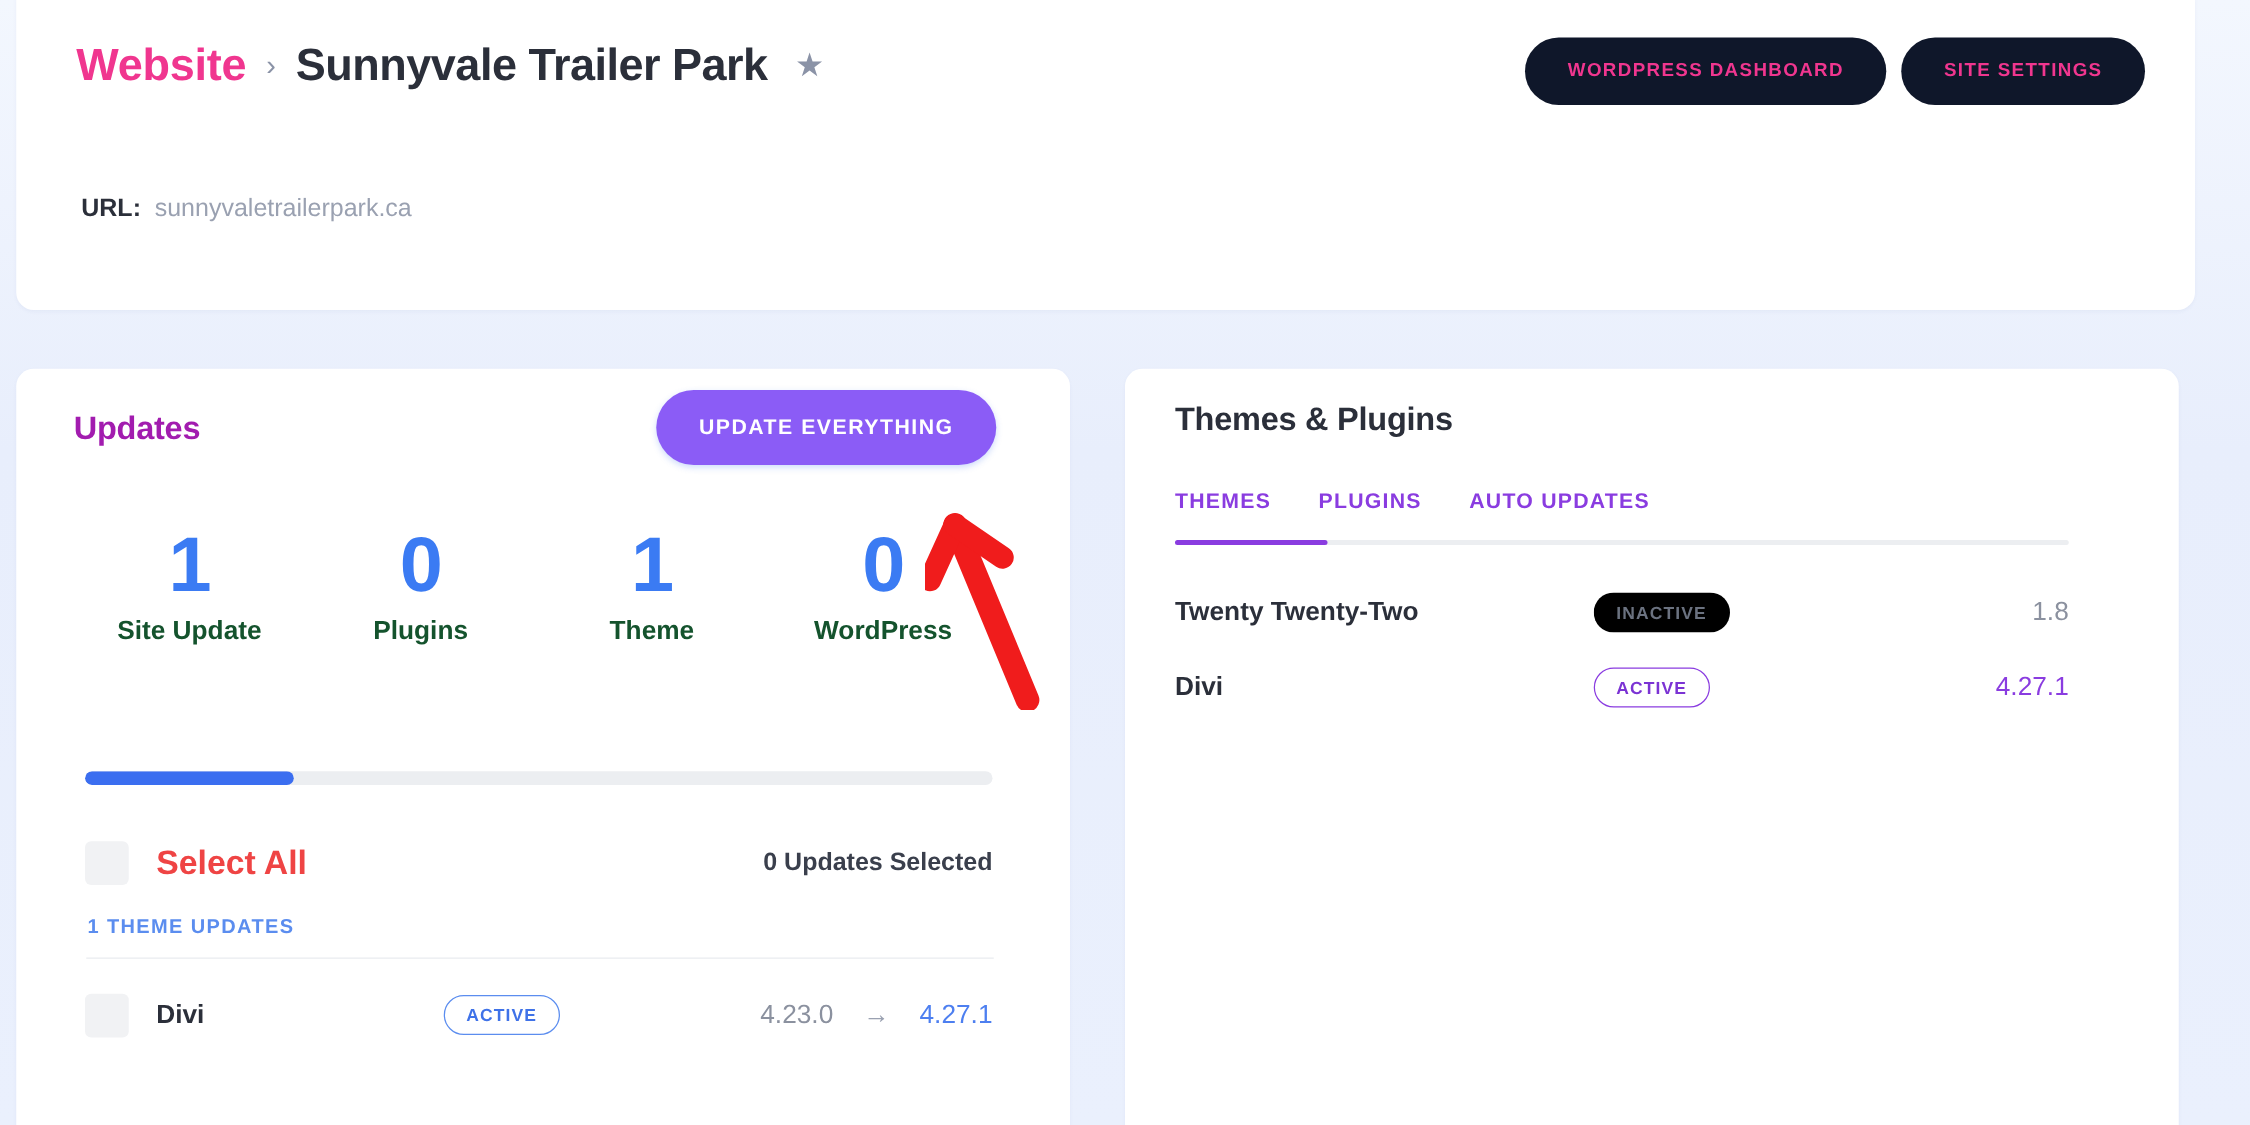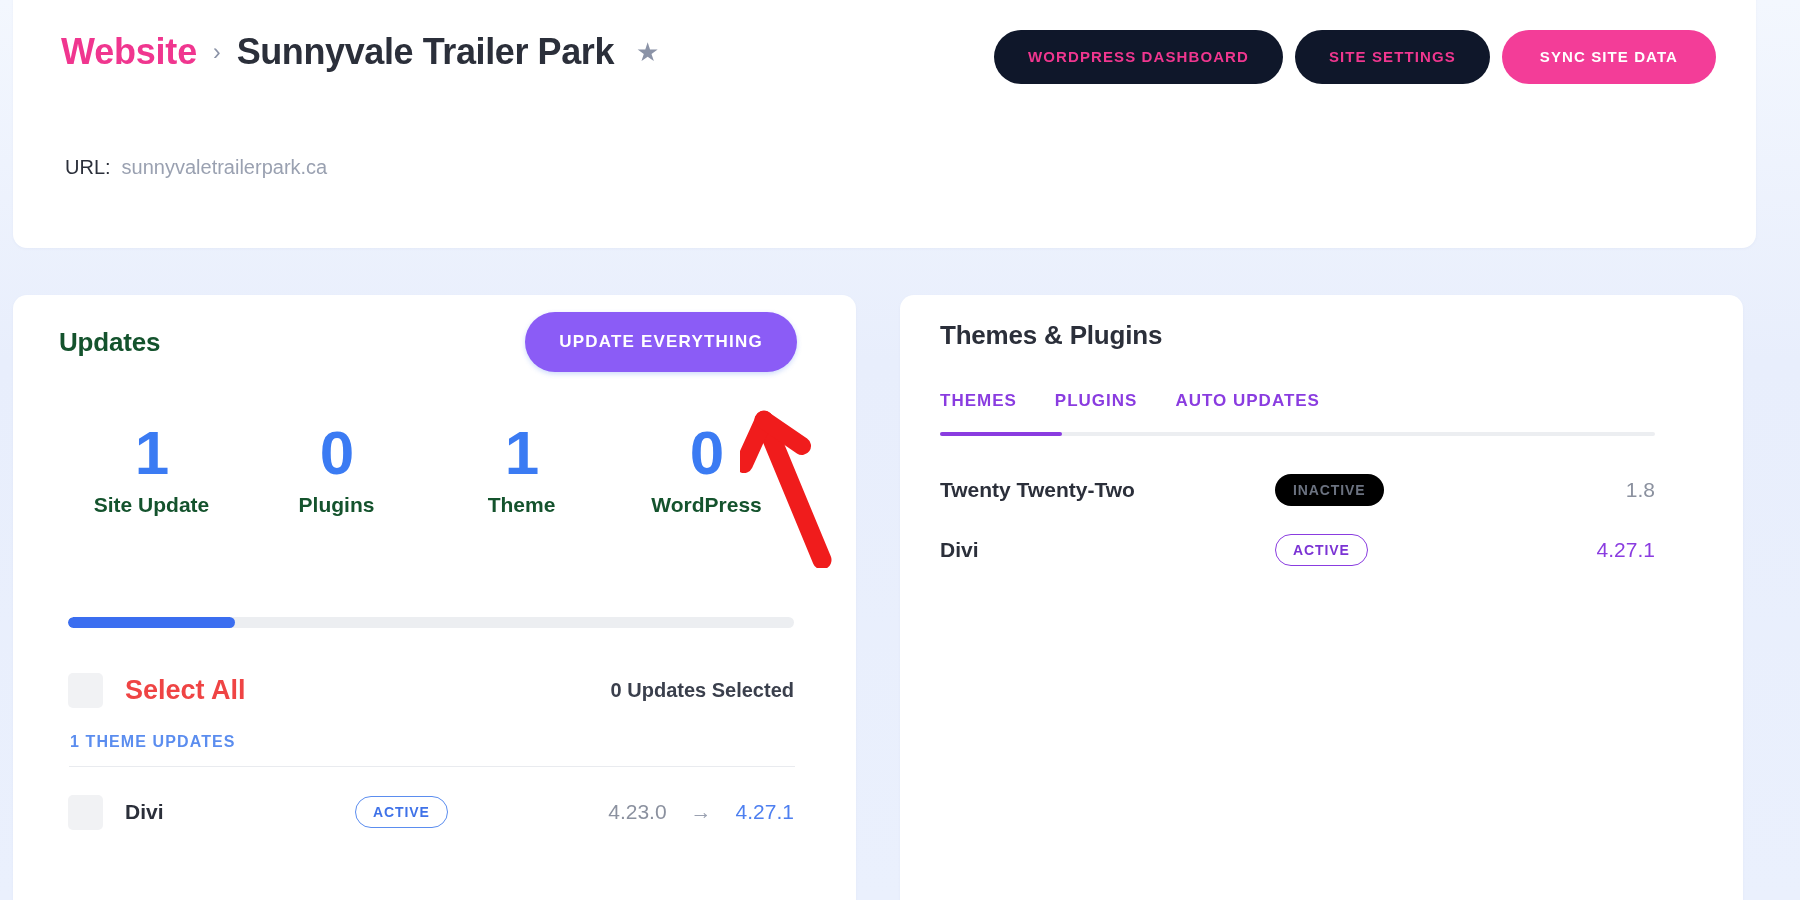--- a/index.html
+++ b/index.html
@@ -57,36 +57,36 @@
     white-space: nowrap;
   }
   .pill-ghost { background: #0f172a; color: #f0368f; }
   .pill-solid { background: #f33d98; color: #ffffff; padding: 0 38px; }
 
   .url-row {
     position: absolute;
     left: 52px; top: 170px;
     display: flex; align-items: baseline; gap: 11px;
   }
-  .url-label { font-size: 20px; font-weight: 400; color: #2b2f3a; text-align: right; }
+  .url-label { font-size: 20px; font-weight: 700; color: #2b2f3a; text-align: right; }
   .url-value { font-size: 20px; color: #9aa1b1; font-weight: 400; }
 
   
   .card {
     position: absolute;
     background: #ffffff;
     border-radius: 14px;
     box-shadow: 0 1px 3px rgba(70,90,160,.05);
     overflow: hidden;
   }
   .card-updates { left: 13px; top: 295px; width: 843px; height: 620px; }
   .card-themes  { left: 900px; top: 295px; width: 843px; height: 620px; }
   .updates-title {
     position: absolute; left: 46px; top: 32px;
-    font-size: 26px; font-weight: 700; color: #14532d;
+    font-size: 26px; font-weight: 700; color: #a21caf;
     letter-spacing: -.2px;
   }
   .btn-update-everything {
     position: absolute;
     left: 512px; top: 17px;
     width: 272px; height: 60px;
     border: none; border-radius: 999px;
     background: #8b5cf6;
     color: #fff;
     font-family: "Liberation Sans", sans-serif;
@@ -246,21 +246,20 @@
   <div class="breadcrumb-row">
     <span class="crumb-root">Website</span>
     <span class="crumb-sep">›</span>
     <span class="crumb-current">Sunnyvale Trailer Park</span>
     <span class="star-icon">★</span>
   </div>
 
   <div class="header-actions">
     <button class="pill pill-ghost">WORDPRESS DASHBOARD</button>
     <button class="pill pill-ghost">SITE SETTINGS</button>
-    <button class="pill pill-solid">SYNC SITE DATA</button>
   </div>
 
   <div class="url-row">
     <span class="url-label">URL:</span>
     <span class="url-value">sunnyvaletrailerpark.ca</span>
   </div>
 </div>
 
 <div class="card card-updates">
 

